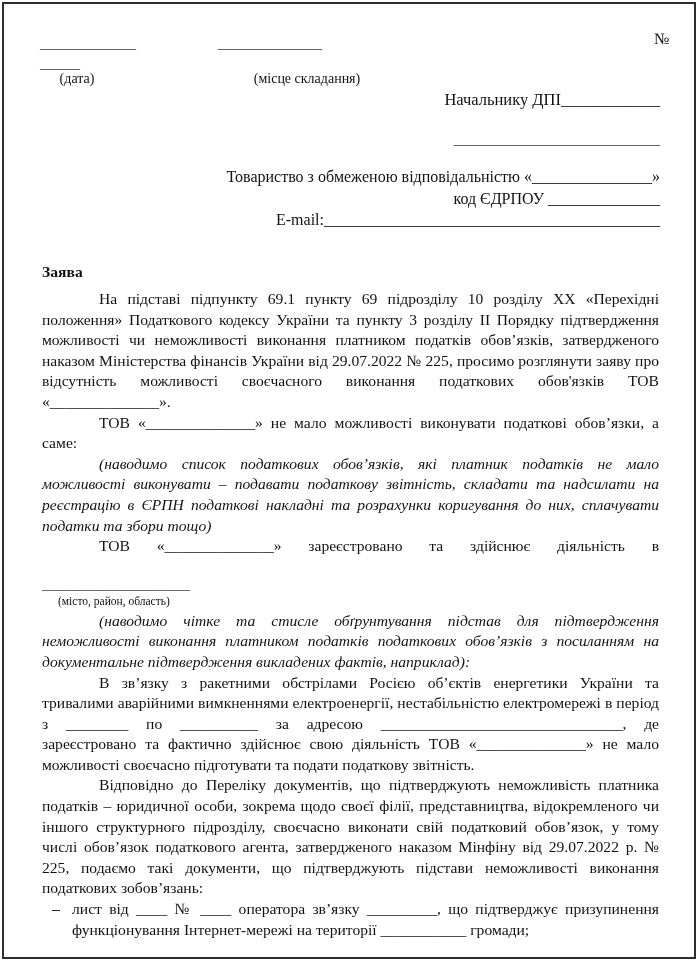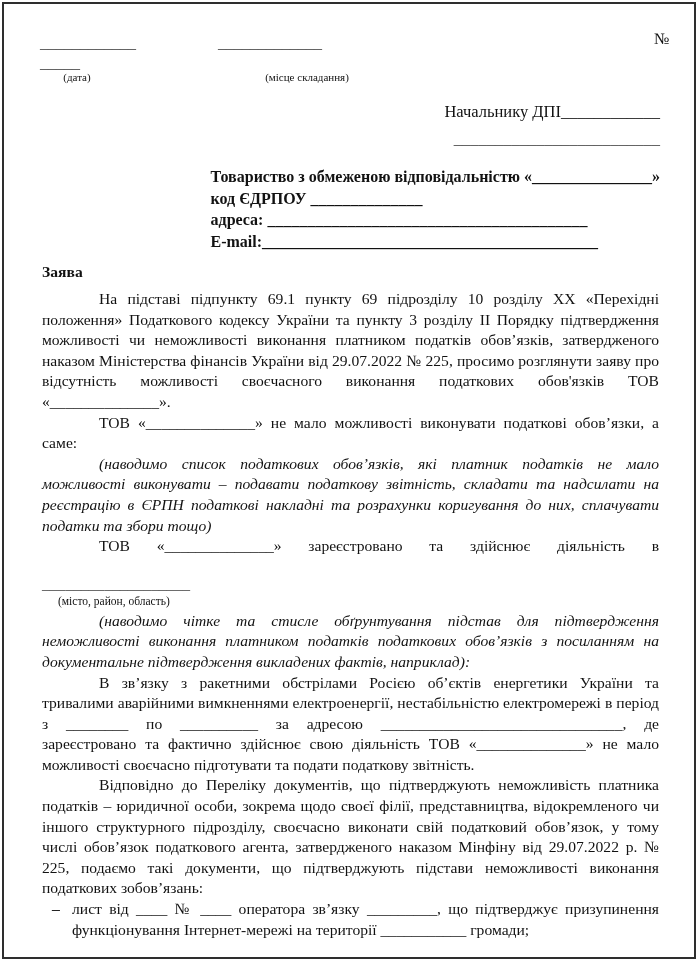--- a/index.html
+++ b/index.html
@@ -19,34 +19,33 @@
     font-family: "Liberation Serif", "DejaVu Serif", serif;
     color: #121212;
     overflow: hidden;
   }
   
   .hdr-item { position: absolute; white-space: nowrap; font-size: 16px; }
   .blank-date-long  { left: 36px;  top: 30px; color: #4a4a4a; }
   .blank-place      { left: 214px; top: 30px; color: #4a4a4a; }
   .no-label         { left: 650px; top: 26px; }
   .blank-date-short { left: 36px;  top: 50px; color: #4a4a4a; }
-  .caption { position: absolute; font-size: 11px; text-align: center; }
+  .caption { position: absolute; font-size: 14px; text-align: center; }
   .caption-date  { left: 36px;  top: 67px; width: 74px; }
   .caption-place { left: 242px; top: 67px; width: 122px; }
-  .addressee-line  { position: absolute; right: 34px; top: 98px; font-size: 16.5px; white-space: nowrap; }
+  .addressee-line  { position: absolute; right: 34px; top: 86px; font-size: 16.5px; white-space: nowrap; }
   .addressee-blank { position: absolute; right: 34px; top: 125px; font-size: 16.5px; white-space: nowrap; color: #4a4a4a; }
   
   .applicant {
     position: absolute;
     right: 34px; top: 162px;
-    text-align: left;
+    text-align: right;
     font-size: 16px;
     line-height: 21.5px;
     white-space: nowrap;
-    font-weight: bold;
   }
   
   .doc-body {
     position: absolute;
     left: 38px; right: 35px; top: 257px;
     font-size: 15.6px;
     line-height: 20.6px;
     text-align: justify;
   }
   .title-block { font-weight: bold; line-height: 22px; margin-bottom: 6px; }
@@ -69,21 +68,20 @@
   <span class="hdr-item blank-date-short">_____</span>
   <span class="caption caption-date">(дата)</span>
   <span class="caption caption-place">(місце складання)</span>
 
   <span class="addressee-line">Начальнику ДПІ____________</span>
   <span class="addressee-blank">_________________________</span>
 
   <div class="applicant">
     <div>Товариство з обмеженою відповідальністю «_______________»</div>
     <div>код ЄДРПОУ ______________</div>
-    <div>адреса: ________________________________________</div>
     <div>E-mail:__________________________________________</div>
   </div>
 
   <div class="doc-body">
     <div class="title-block">
       <div>Заява</div>
     </div>
 
     <p>На підставі підпункту 69.1 пункту 69 підрозділу 10 розділу ХХ «Перехідні положення» Податкового кодексу України та пункту 3 розділу ІІ Порядку підтвердження можливості чи неможливості виконання платником податків обов’язків, затвердженого наказом Міністерства фінансів України від 29.07.2022 № 225, просимо розглянути заяву про відсутність можливості своєчасного виконання податкових обов'язків ТОВ «______________».</p>
     <p>ТОВ «______________» не мало можливості виконувати податкові обов’язки, а саме:</p>

